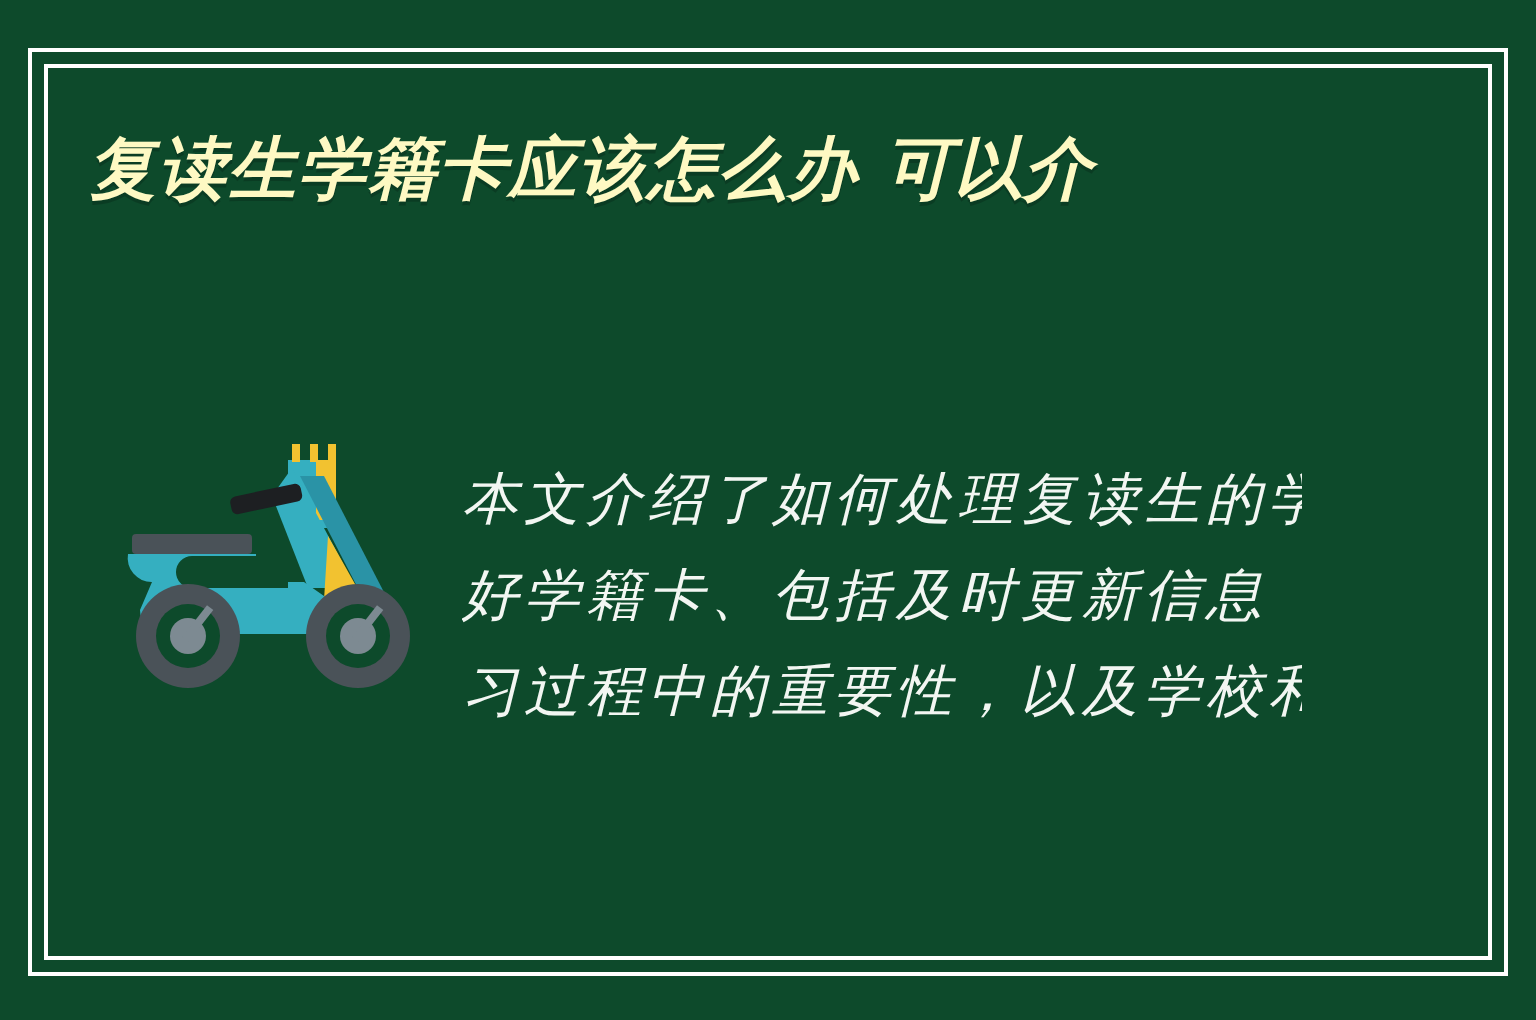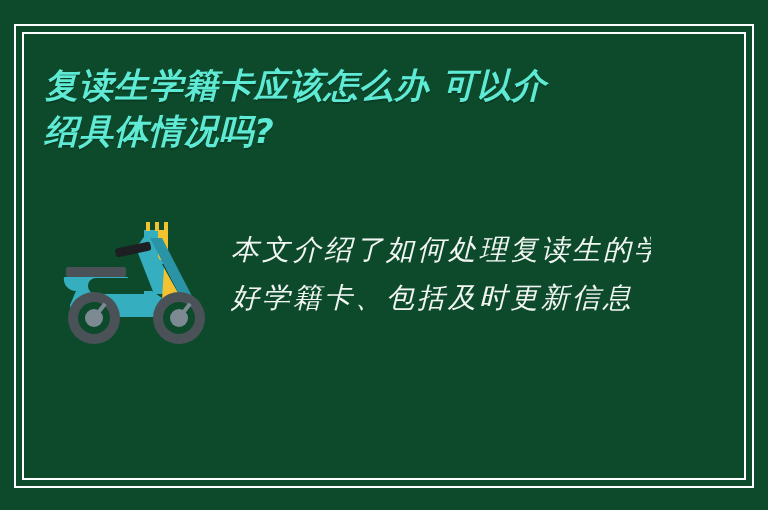--- a/index.html
+++ b/index.html
@@ -32,21 +32,21 @@
     pointer-events:none;
   }
 
   
   #title-block {
     position:absolute;
     left:44px; top:62px;
     width:630px;
   }
   .title-line {
-    color:#5eead4;
+    color:#fef9c3;
     font-family:"DejaVu Sans", sans-serif;
     font-size:34px;
     font-weight:bold;
     font-style:italic;
     letter-spacing:1px;
     line-height:46px;
     white-space:pre;
     text-shadow:0 2px 0 rgba(0,0,0,0.18);
   }
 
@@ -76,21 +76,20 @@
   }
 </style>
 </head>
 <body>
 
 <div id="frame-outer"></div>
 <div id="frame-inner"></div>
 
 <div id="title-block">
   <div class="title-line">复读生学籍卡应该怎么办 可以介</div>
-  <div class="title-line">绍具体情况吗?</div>
 </div>
 
 <div id="scooter-illustration">
   <svg viewBox="0 0 160 150" width="160" height="150">
 
     <rect x="8" y="59" width="60" height="10" rx="2" fill="#4a5258"></rect>
     <path d="M6 69 h64 v14 h-52 a12 12 0 0 1 -12 -14 z" fill="#35afc0"></path>
 
     <path d="M86 22 h20 v34 h-20 z" fill="#35afc0"></path>
     <rect x="100" y="22" width="10" height="30" fill="#f2c230"></rect>
@@ -115,13 +114,14 @@
     <circle cx="121" cy="110" r="26" fill="#4a5258"></circle>
     <circle cx="121" cy="110" r="16" fill="#0d4a2b"></circle>
     <circle cx="121" cy="110" r="9" fill="#7d8a92"></circle>
     <rect x="119" y="92" width="4" height="20" transform="rotate(38 121 110)" fill="#7d8a92"></rect>
   </svg>
 </div>
 
 <div id="body-copy">
   <div class="body-line">本文介绍了如何处理复读生的学</div>
   <div class="body-line">好学籍卡、包括及时更新信息</div>
+  <div class="body-line">习过程中的重要性，以及学校和</div>
 </div>
 
 </body></html>

